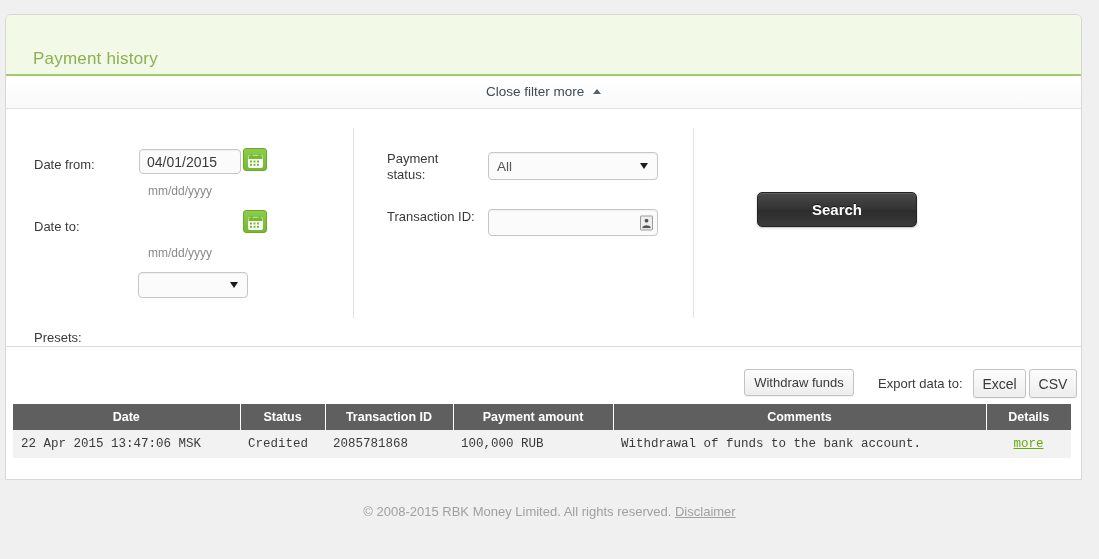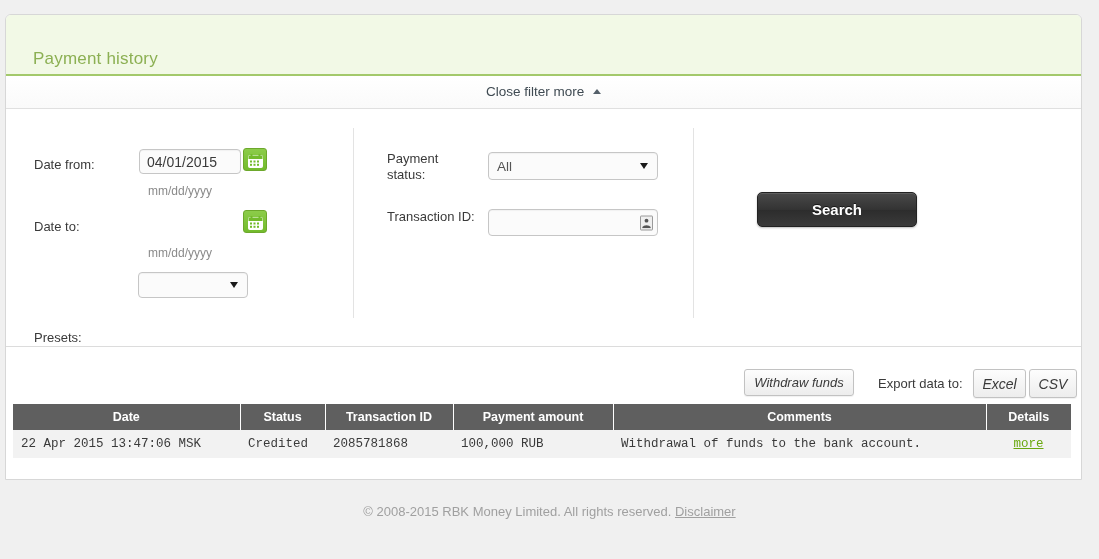--- a/index.html
+++ b/index.html
@@ -221,21 +221,20 @@
     position: absolute;
     box-sizing: border-box;
     background: linear-gradient(to bottom, #fdfdfd 0%, #ededed 100%);
     border: 1px solid #c2c2c2;
     border-radius: 3px;
     font-family: "Liberation Sans", sans-serif;
     font-size: 13px;
     color: #3a3a3a;
     cursor: pointer;
     box-shadow: 0 1px 1px rgba(0,0,0,.06);
-    font-style: italic;
   }
   #withdraw-funds-button { left: 738px; top: 22px; width: 110px; height: 27px; }
   #export-label {
     position: absolute;
     left: 872px;
     top: 29px;
     font-size: 13px;
     color: #3a3a3a;
   }
   #export-excel-button { left: 967px; top: 22px; width: 53px; height: 29px; font-size: 14px; }

